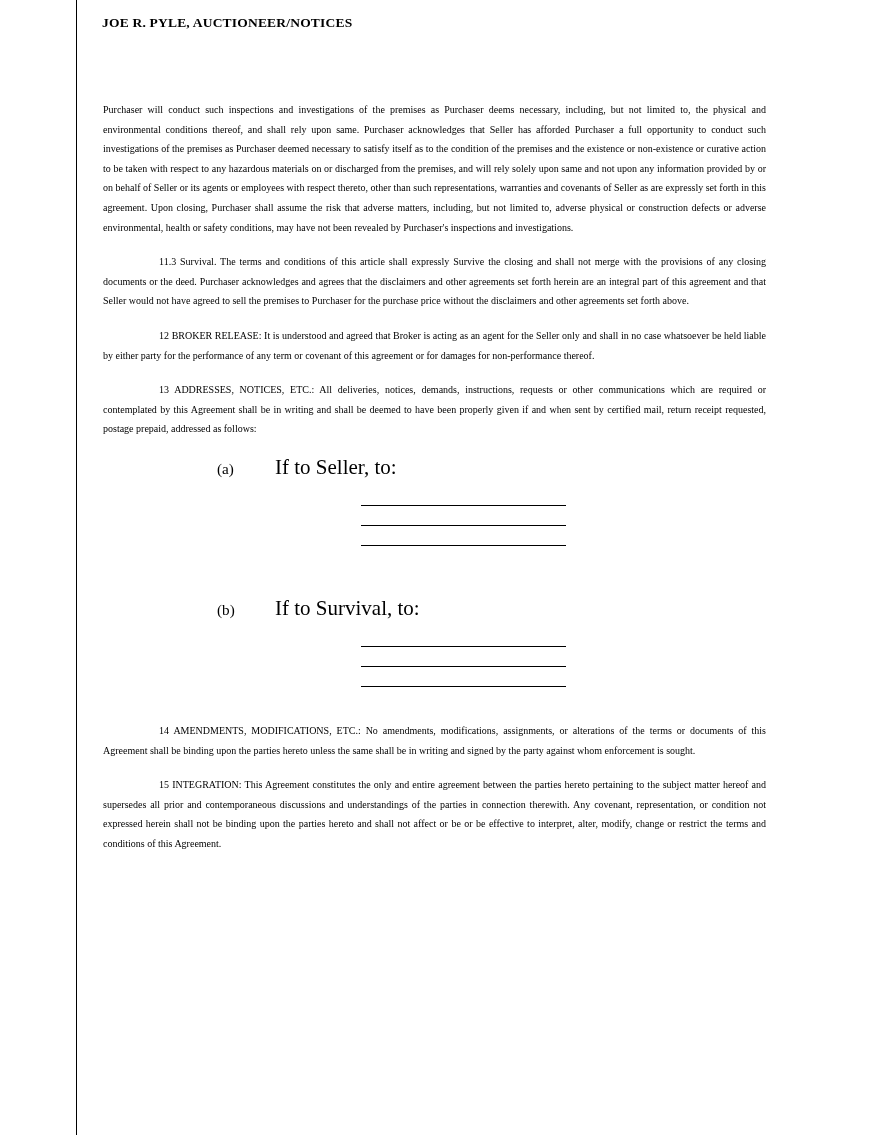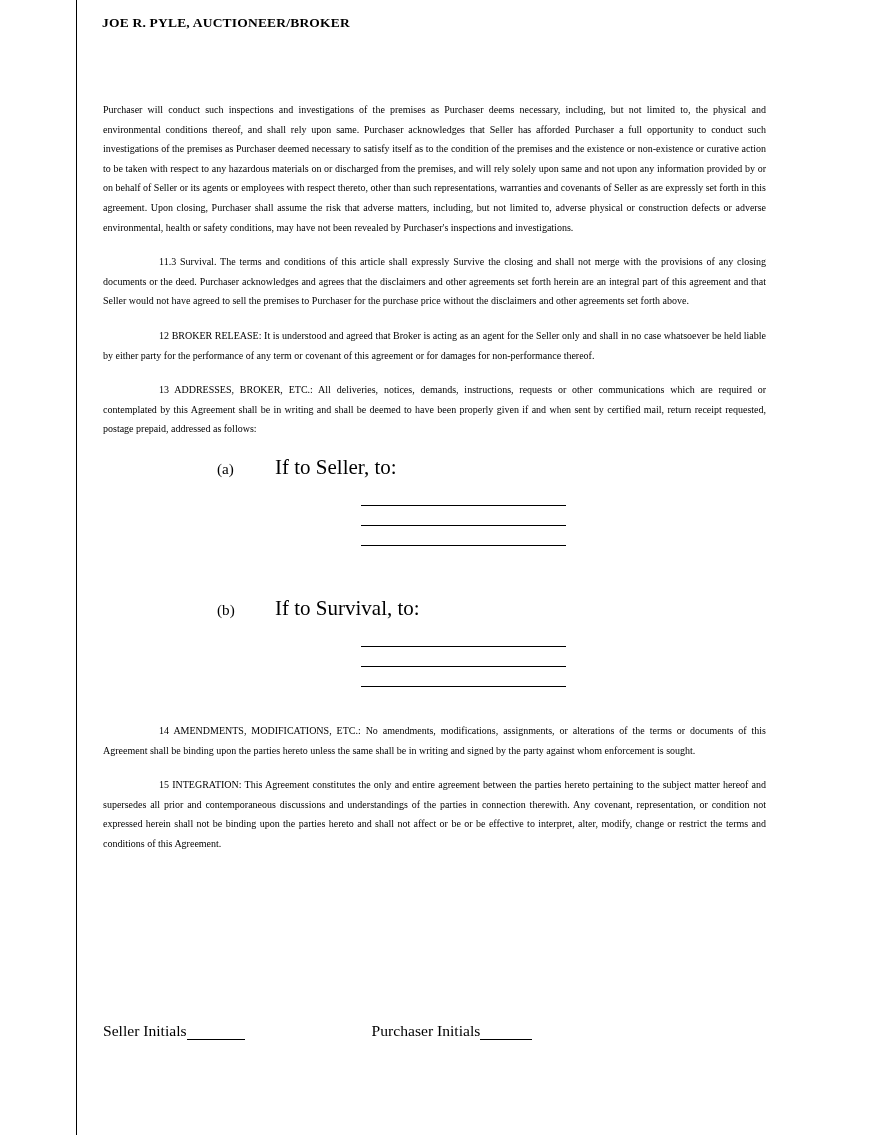--- a/index.html
+++ b/index.html
@@ -114,36 +114,36 @@
     width: 127px;
   }
 </style>
 </head>
 <body>
 
 <div class="page">
 
   <div class="border-left"></div>
 
-  <div class="header">JOE R. PYLE, AUCTIONEER/BROKER</div>
+  <div class="header">JOE R. PYLE, AUCTIONEER/NOTICES</div>
 
   <div class="content">
 
     <p class="para">Purchaser will conduct such inspections and investigations of the premises as Purchaser deems necessary, including, but not limited to, the physical and environmental conditions thereof, and shall rely upon same. Purchaser acknowledges that Seller has afforded Purchaser a full opportunity to conduct such investigations of the premises as Purchaser deemed necessary to satisfy itself as to the condition of the premises and the existence or non-existence or curative action to be taken with respect to any hazardous materials on or discharged from the premises, and will rely solely upon same and not upon any information provided by or on behalf of Seller or its agents or employees with respect thereto, other than such representations, warranties and covenants of Seller as are expressly set forth in this agreement. Upon closing, Purchaser shall assume the risk that adverse matters, including, but not limited to, adverse physical or construction defects or adverse environmental, health or safety conditions, may have not been revealed by Purchaser's inspections and investigations.</p>
 
     <p class="para indent">
       <span>11.3 </span><span class="u">Survival.</span><span> The terms and conditions of this article shall expressly Survive the closing and shall not merge with the provisions of any closing documents or the deed.  Purchaser acknowledges and agrees that the disclaimers and other agreements set forth herein are an integral part of this agreement and that Seller would not have agreed to sell the premises to Purchaser for the purchase price without the disclaimers and other agreements set forth above.</span>
     </p>
 
     <p class="para indent">
       <span>12 </span><span class="u">BROKER RELEASE</span><span>: It is understood and agreed that Broker is acting as an agent for the Seller only and shall in no case whatsoever be held liable by either party for the performance of any term or covenant of this agreement or for damages for non-performance thereof.</span>
     </p>
 
     <p class="indent">
-      <span>13 </span><span class="u">ADDRESSES, BROKER, ETC.</span><span>: All deliveries, notices, demands, instructions, requests or other communications which are required or contemplated by this Agreement shall be in writing and shall be deemed to have been properly given if and when sent by certified mail, return receipt requested, postage prepaid, addressed as follows:</span>
+      <span>13 </span><span class="u">ADDRESSES, NOTICES, ETC.</span><span>: All deliveries, notices, demands, instructions, requests or other communications which are required or contemplated by this Agreement shall be in writing and shall be deemed to have been properly given if and when sent by certified mail, return receipt requested, postage prepaid, addressed as follows:</span>
     </p>
 
     <div class="addr-block">
       <div class="addr-row">
         <span class="addr-label">(a)</span>
         <span class="addr-text">If to Seller, to:</span>
       </div>
       <div class="lines">
         <div class="line"></div>
         <div class="line"></div>
@@ -171,25 +171,14 @@
       <span>14 </span><span class="u">AMENDMENTS, MODIFICATIONS, ETC.</span><span>: No amendments, modifications, assignments, or alterations of the terms or documents of this Agreement shall be binding upon the parties hereto unless the same shall be in writing and signed by the party against whom enforcement is sought.</span>
     </p>
 
     <p class="para indent">
       <span>15 </span><span class="u">INTEGRATION</span><span>: This Agreement constitutes the only and entire agreement between the parties hereto pertaining to the subject matter hereof and supersedes all prior and contemporaneous discussions and understandings of the parties in connection therewith. Any covenant, representation, or condition not expressed herein shall not be binding upon the parties hereto and shall not affect or be or be effective to interpret, alter, modify, change or restrict the terms and conditions of this Agreement.</span>
     </p>
 
 
   </div>
 
-  <div class="footer">
-    <div class="footer-inner">
-      <span class="sig">
-        <span>Seller Initials</span><span class="sig-line"></span>
-      </span>
-      <span class="spacer-seller"></span>
-      <span class="sig">
-        <span>Purchaser Initials</span><span class="sig-line short"></span>
-      </span>
-    </div>
-  </div>
 
 </div>
 
 </body></html>

